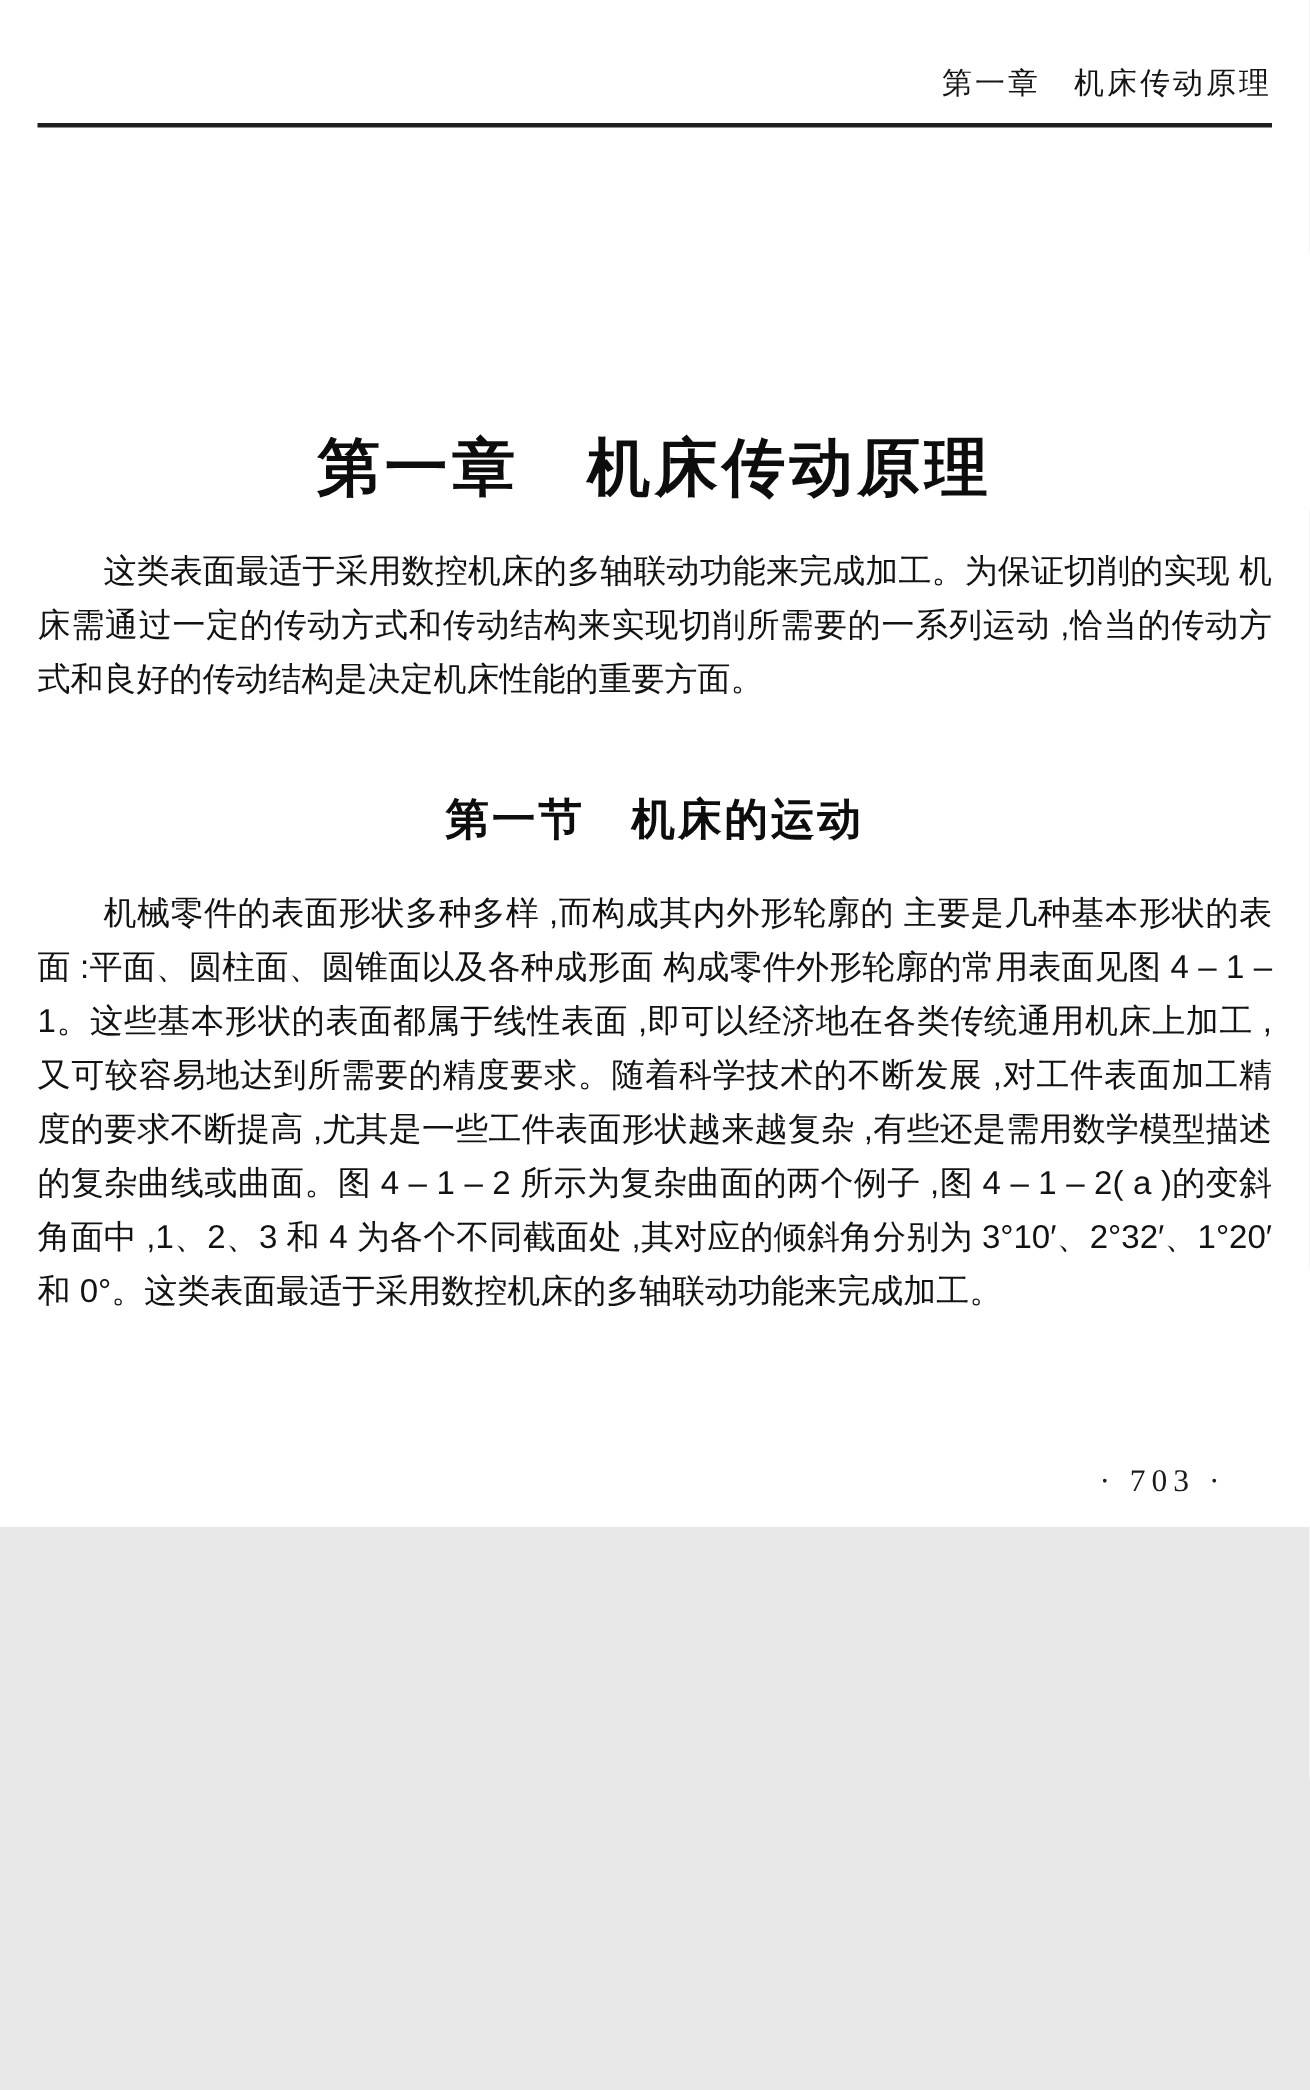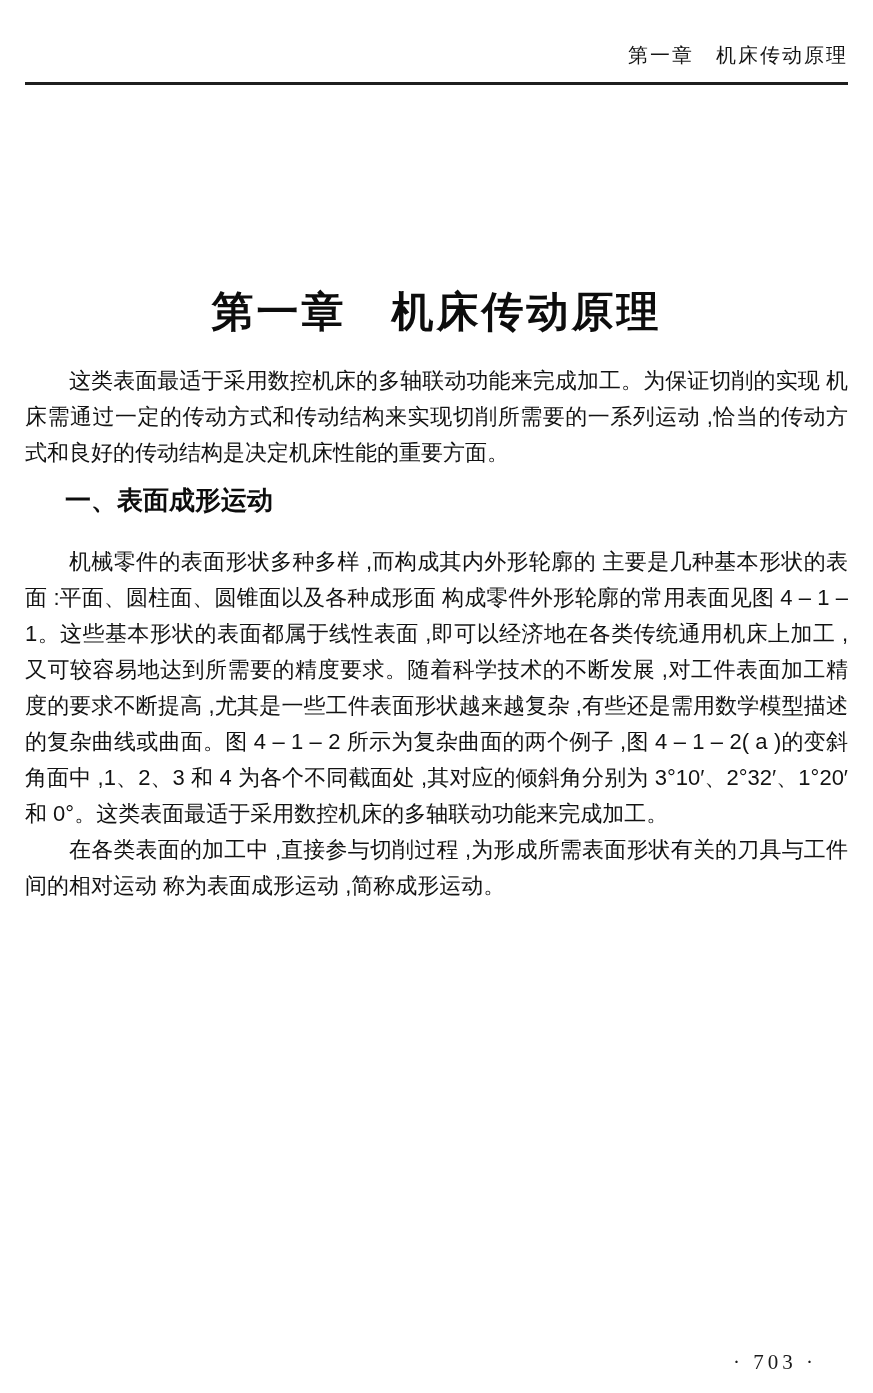--- a/index.html
+++ b/index.html
@@ -3,21 +3,21 @@
 <meta charset="utf-8">
 <style>
   html, body { margin: 0; padding: 0; }
   body {
     font-family: "Liberation Sans", sans-serif;
     background: #e8e8e8;
   }
   .page {
     position: relative;
     width: 873px;
-    height: 1393px;
+    height: 1018px;
     margin: 0 auto;
     background: #ffffff;
     color: #111111;
     overflow: hidden;
   }
   .content { padding: 0 25px; }
 
   .running-header {
     padding-top: 42px;
     text-align: right;
@@ -84,24 +84,23 @@
   <div class="content">
 
     <div class="running-header">第一章　机床传动原理</div>
 
     <div class="header-rule"></div>
 
     <h1 class="chapter-title">第一章　机床传动原理</h1>
 
     <p class="body-para intro-para">这类表面最适于采用数控机床的多轴联动功能来完成加工。为保证切削的实现 机床需通过一定的传动方式和传动结构来实现切削所需要的一系列运动 ,恰当的传动方式和良好的传动结构是决定机床性能的重要方面。</p>
 
+    <h2 class="section-title">第一节　机床的运动</h2>
 
 
-    <h3 class="subsection-title">一、表面成形运动</h3>
 
     <p class="body-para sf-para-1">机械零件的表面形状多种多样 ,而构成其内外形轮廓的 主要是几种基本形状的表面 :平面、圆柱面、圆锥面以及各种成形面 构成零件外形轮廓的常用表面见图 4 – 1 – 1。这些基本形状的表面都属于线性表面 ,即可以经济地在各类传统通用机床上加工 ,又可较容易地达到所需要的精度要求。随着科学技术的不断发展 ,对工件表面加工精度的要求不断提高 ,尤其是一些工件表面形状越来越复杂 ,有些还是需用数学模型描述的复杂曲线或曲面。图 4 – 1 – 2 所示为复杂曲面的两个例子 ,图 4 – 1 – 2( a )的变斜角面中 ,1、2、3 和 4 为各个不同截面处 ,其对应的倾斜角分别为 3°10′、2°32′、1°20′和 0°。这类表面最适于采用数控机床的多轴联动功能来完成加工。</p>
 
-    <p class="body-para sf-para-2">在各类表面的加工中 ,直接参与切削过程 ,为形成所需表面形状有关的刀具与工件间的相对运动 称为表面成形运动 ,简称成形运动。</p>
 
   </div>
 
   <div class="page-number">· 703 ·</div>
 </div>
 
 </body></html>

